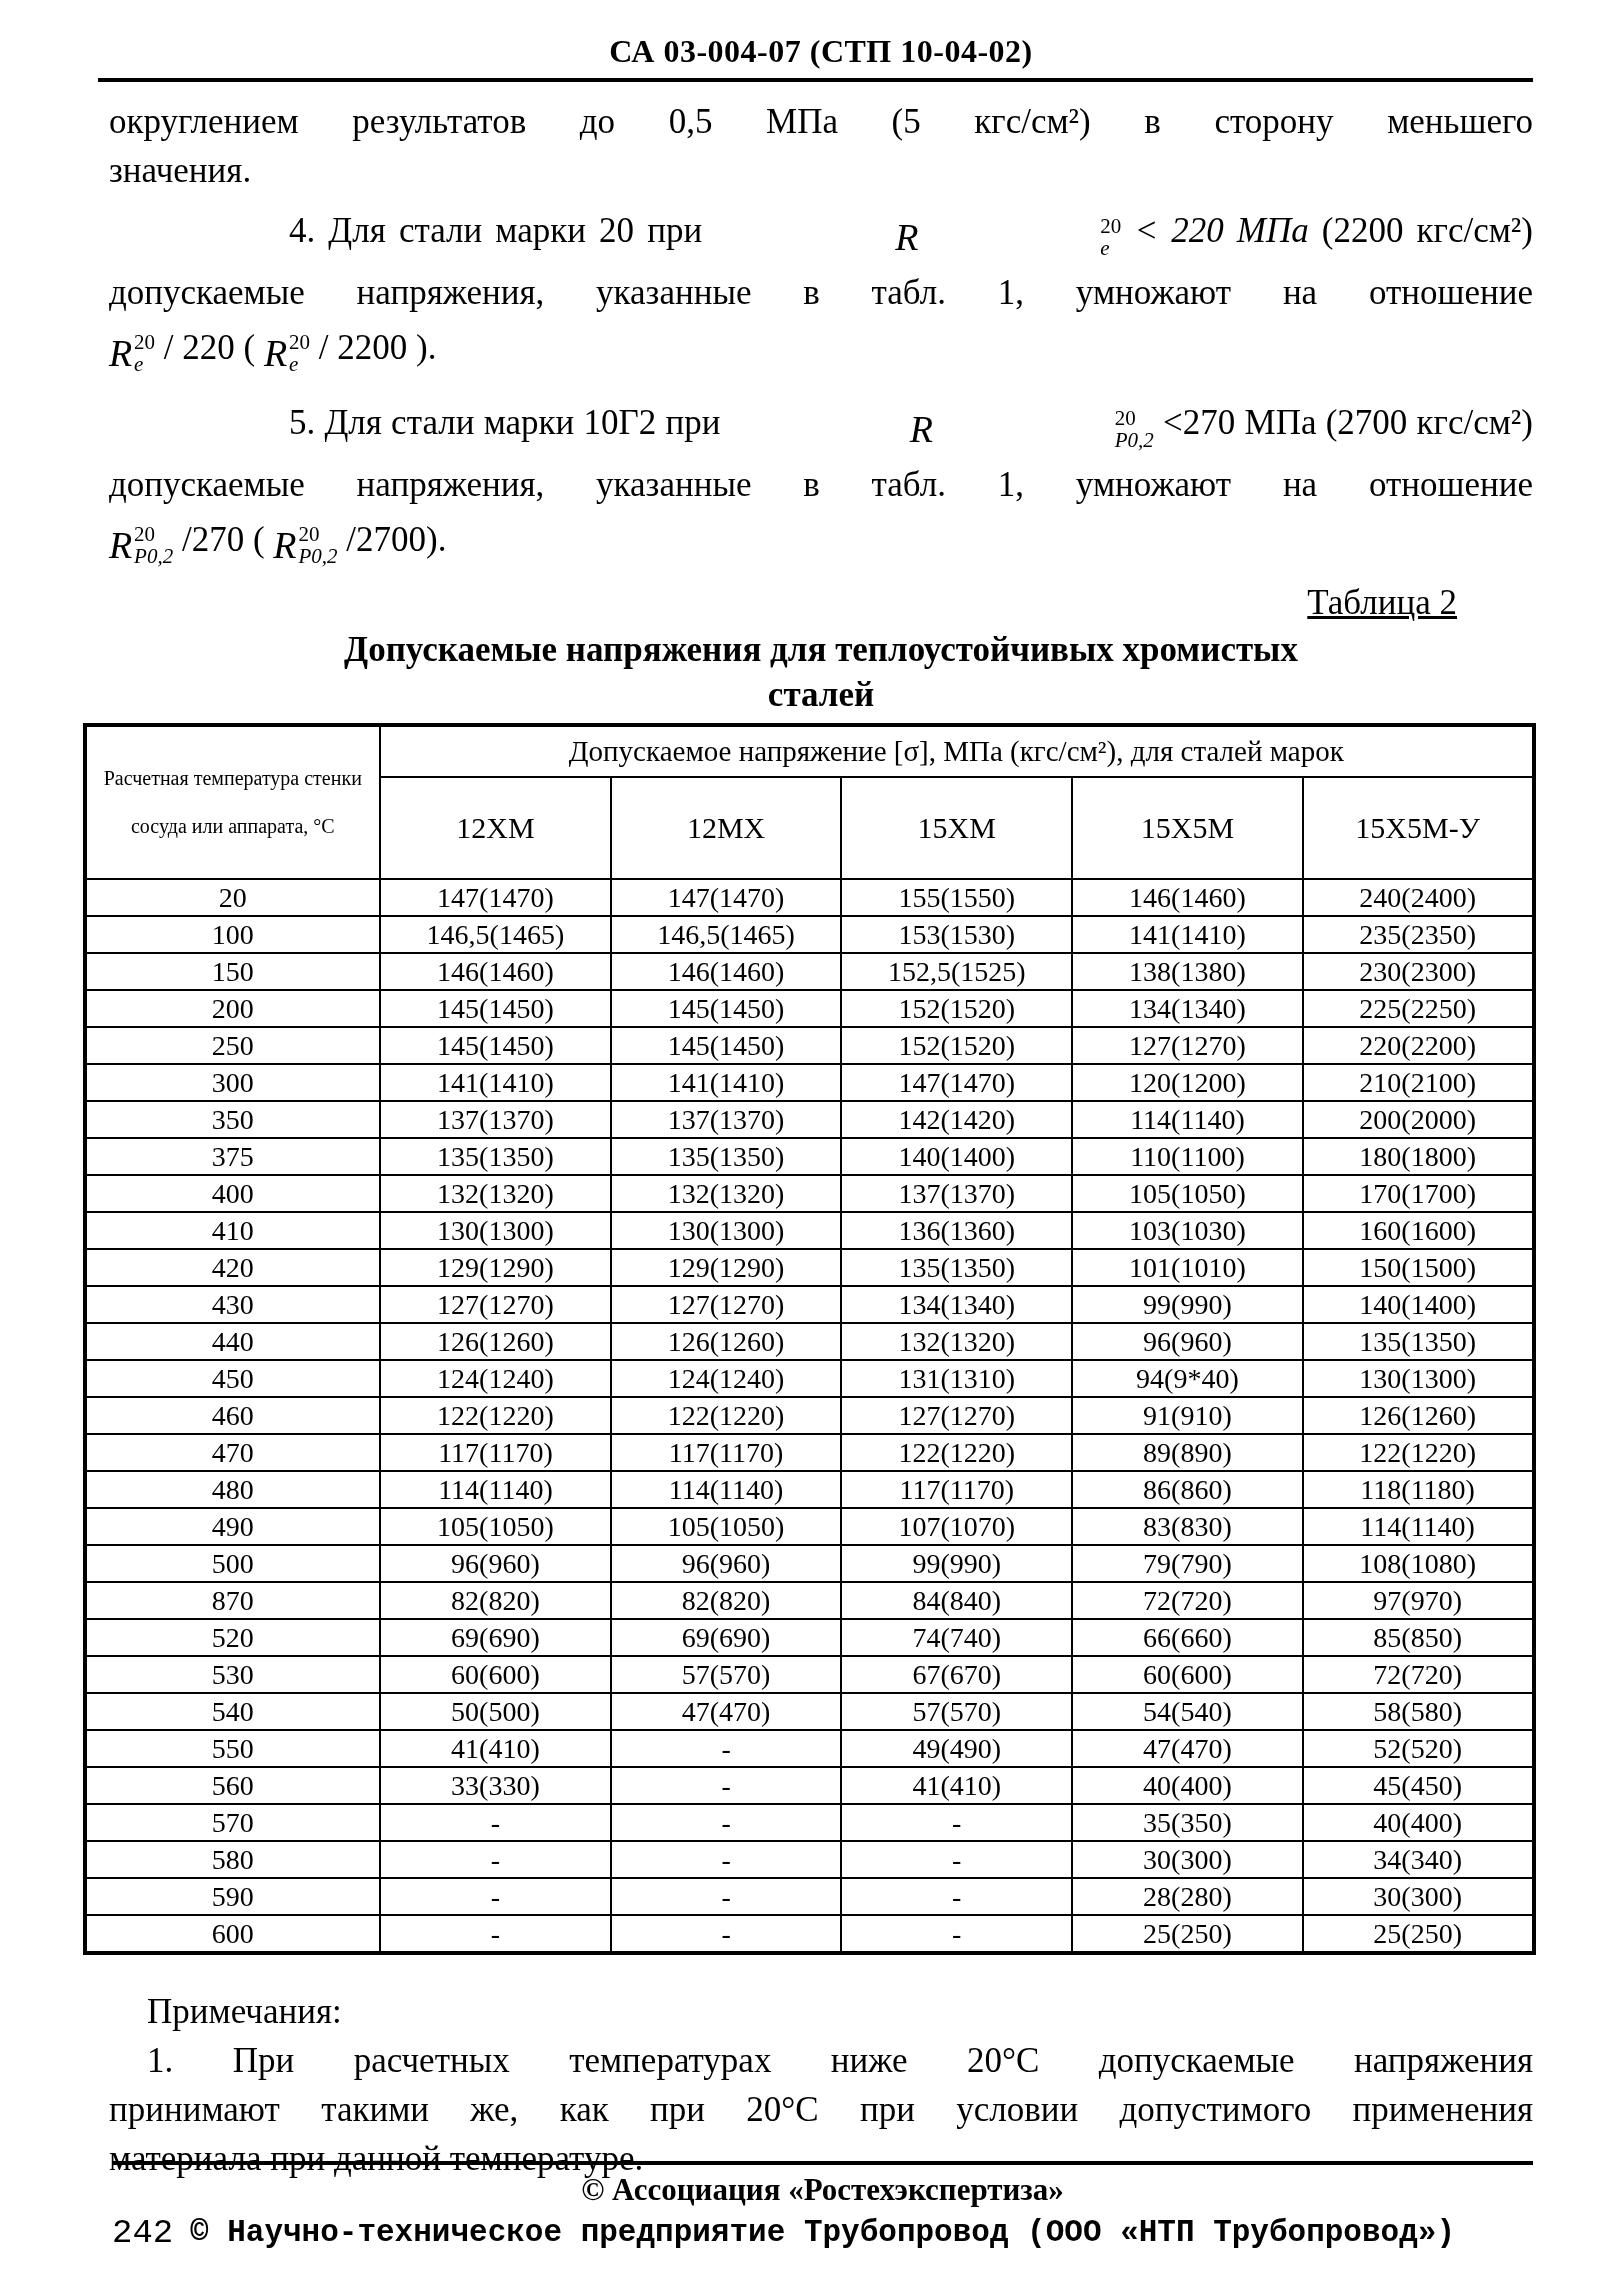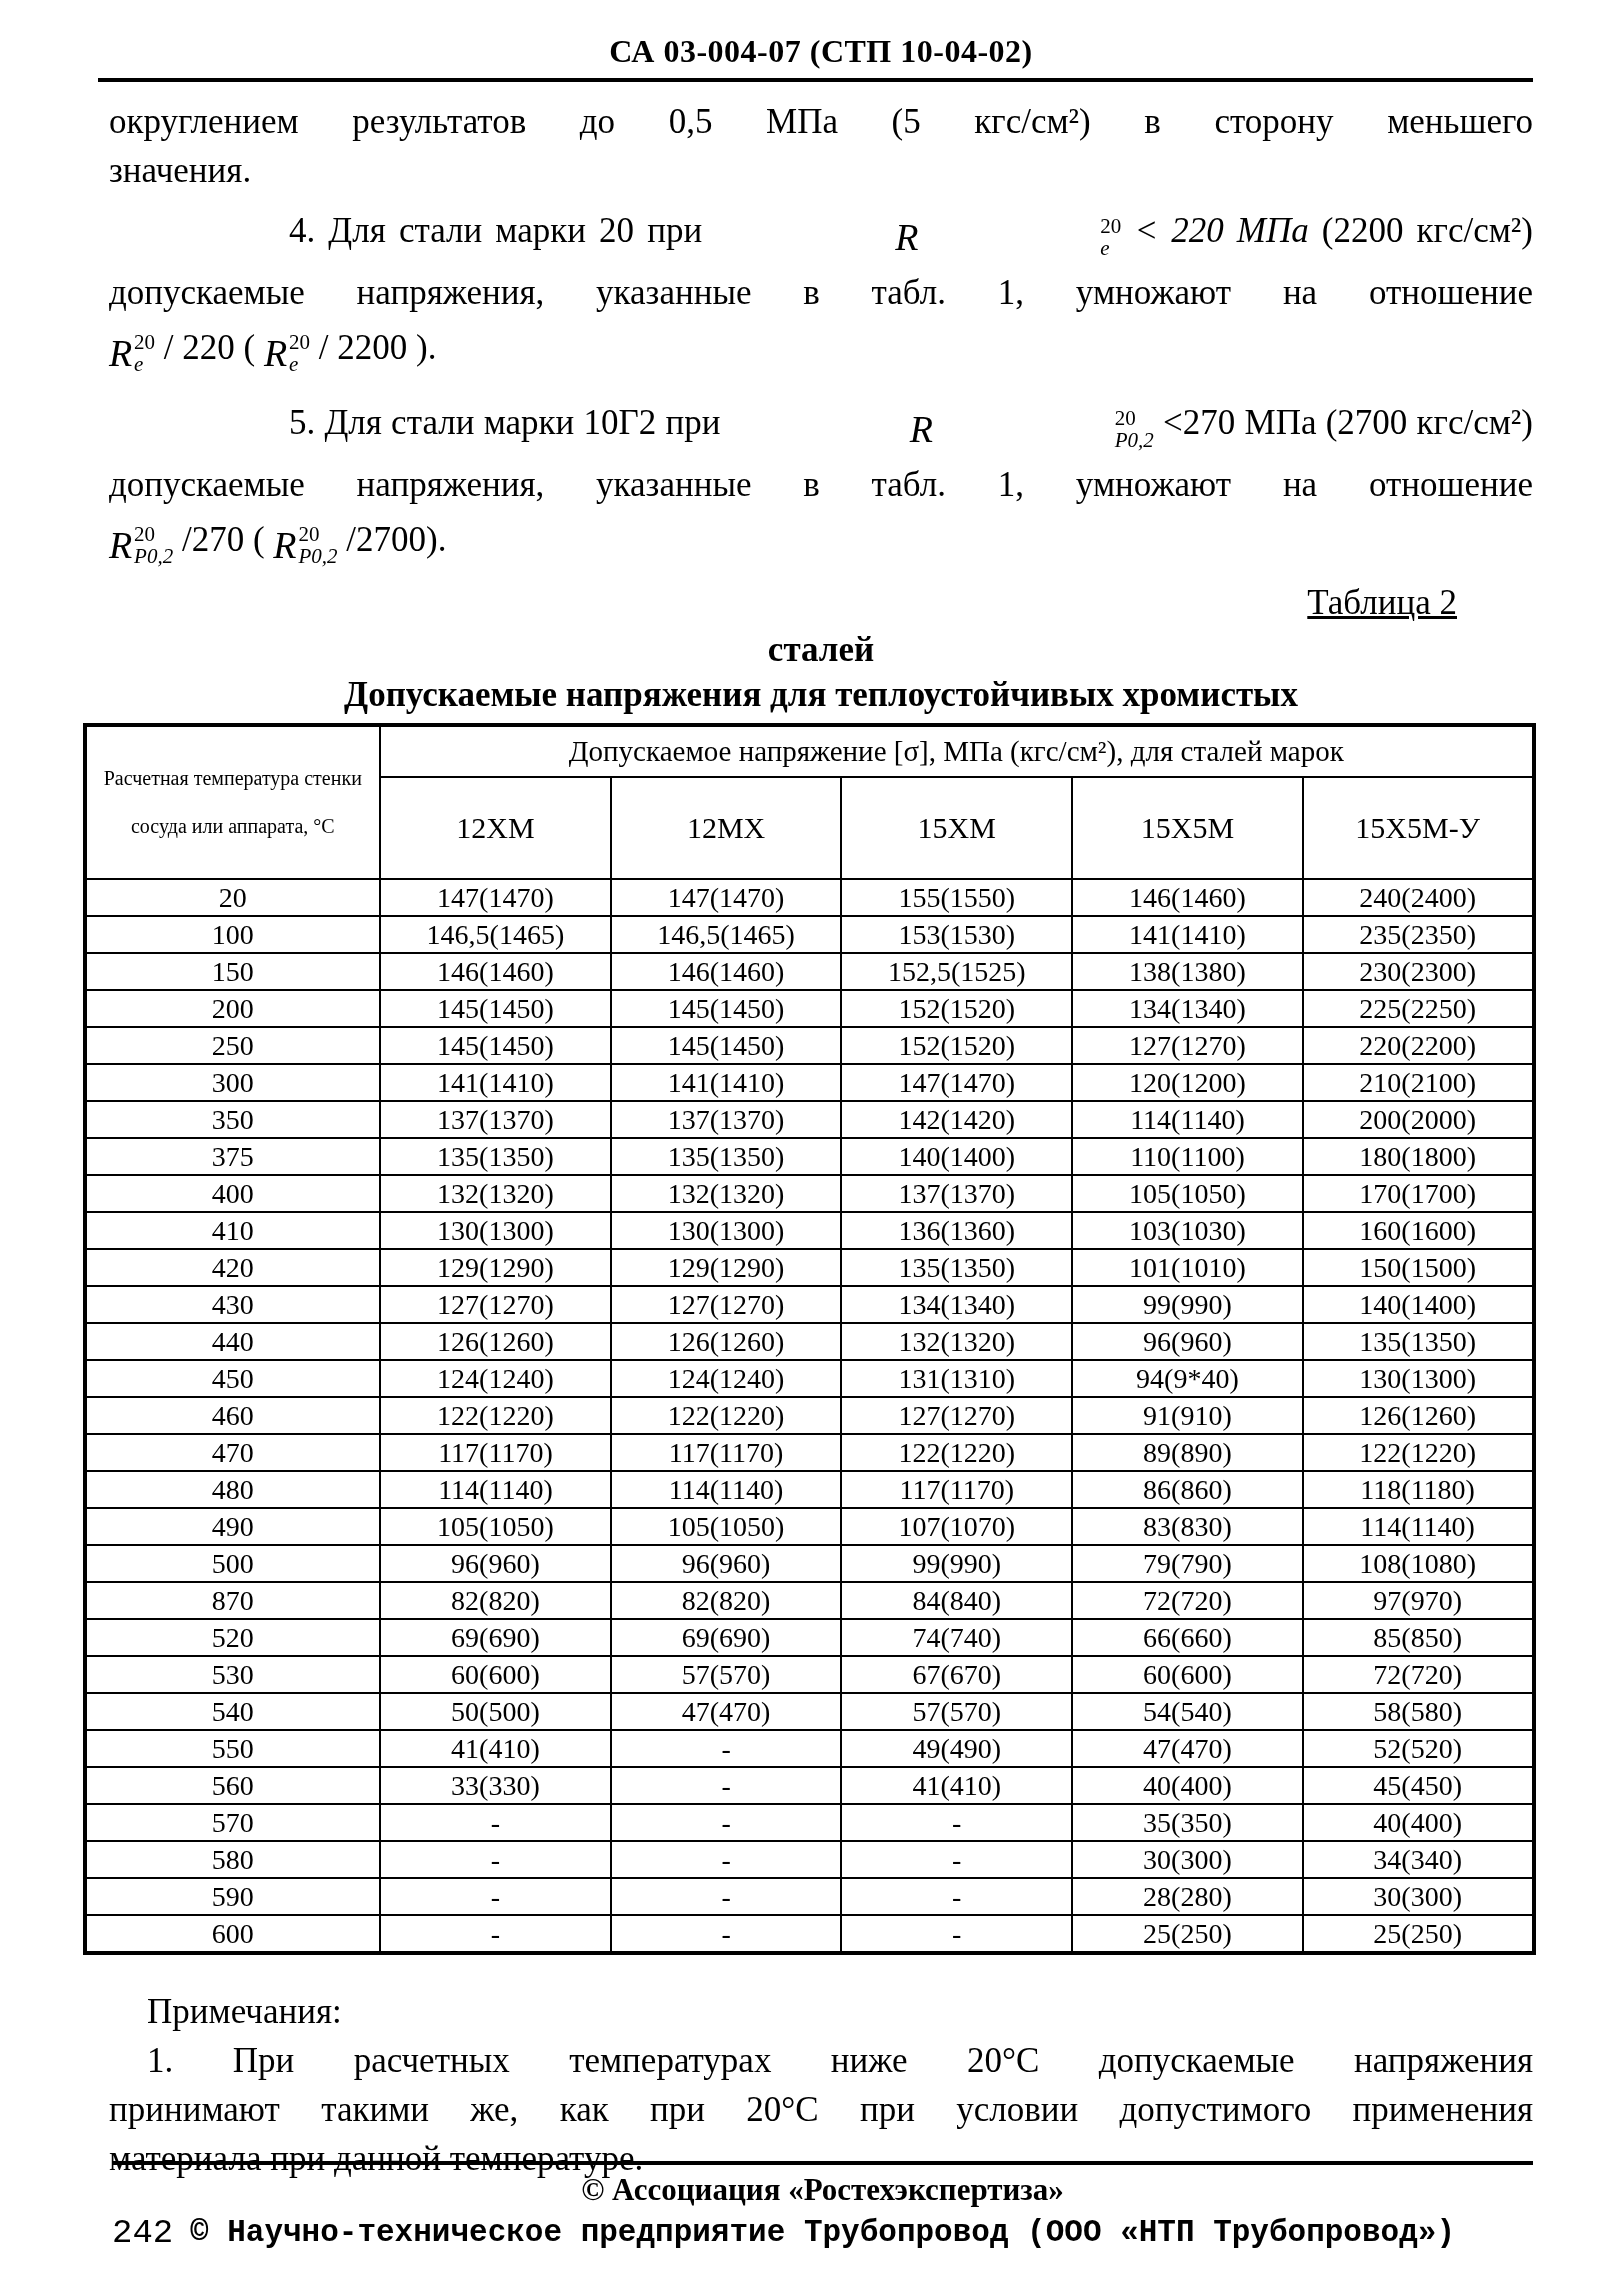--- a/index.html
+++ b/index.html
@@ -133,22 +133,22 @@
           <span class="rstack">
             <span class="rsup">20</span>
             <span class="rsub">P0,2</span>
           </span>
         </span>
       <span>/2700).</span>
     </div>
   </div>
 
   <div class="table-label">Таблица 2</div>
+  <div class="table-title">Допускаемые напряжения для теплоустойчивых хромистых</div>
   <div class="table-title">сталей</div>
-  <div class="table-title">Допускаемые напряжения для теплоустойчивых хромистых</div>
 
   <table class="stress">
     <colgroup>
       <col class="c-temp">
         <col class="c-val">
         <col class="c-val">
         <col class="c-val">
         <col class="c-val">
         <col class="c-val">
     </colgroup>

